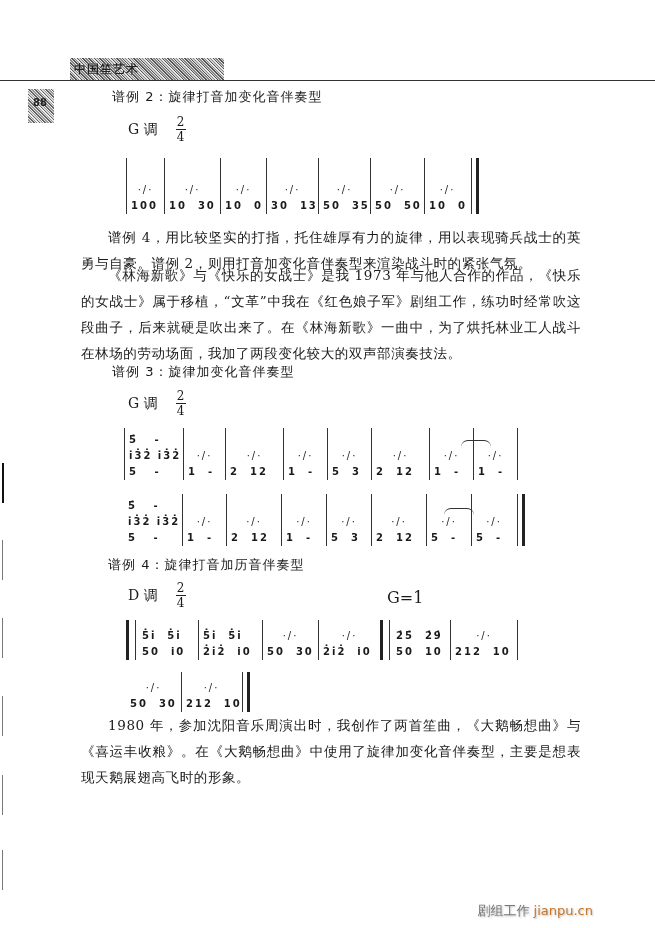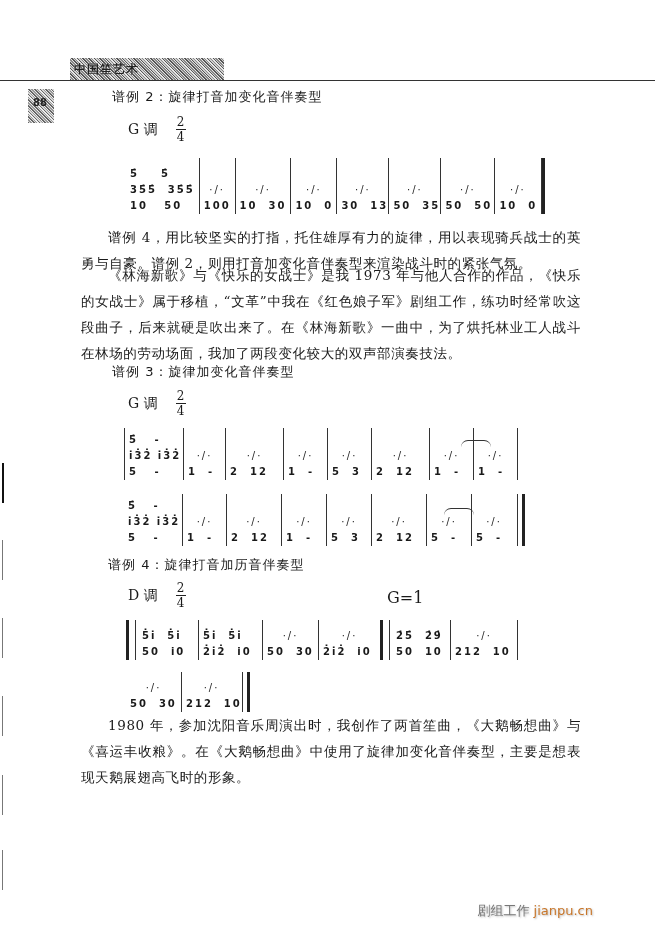--- a/index.html
+++ b/index.html
@@ -57,25 +57,20 @@
 <div class="abs example-heading" style="left:112px;top:88px;">谱例 2：旋律打音加变化音伴奏型</div>
 <div class="abs key-sig" style="left:128px;top:116px;">
   <span>G 调</span>
   <span class="frac">
     <span>2</span>
       <span class="bar"></span>
       <span>4</span>
   </span>
 </div>
 <div class="abs score-row" style="left:126px;top:158px;width:400px;height:56px;">
-  <div class="measure first" style="width:92px;">
-    <div class="line">5̇    5̇</div>
-    <div class="line">35̇5̇  35̇5̇</div>
-    <div class="line">10   50</div>
-  </div>
   <div class="measure" style="width:38px;">
       <div class="line rep">·/·</div>
       <div class="line">100</div>
     </div>
   <div class="measure" style="width:56px;">
       <div class="line rep">·/·</div>
       <div class="line">10  30</div>
     </div>
   <div class="measure" style="width:46px;">
       <div class="line rep">·/·</div>

